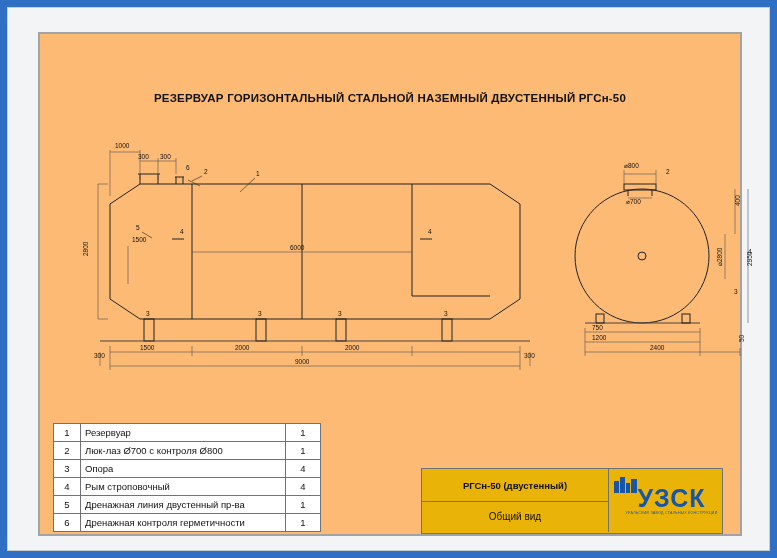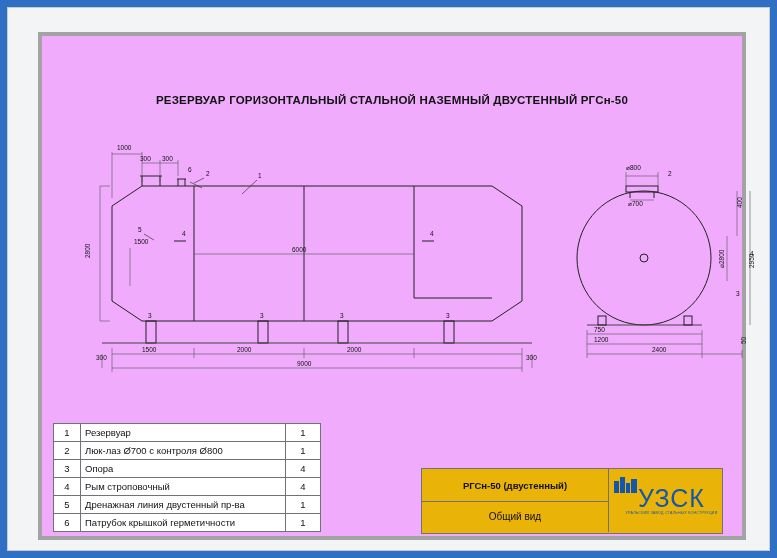--- a/index.html
+++ b/index.html
@@ -13,22 +13,22 @@
     position:absolute;
     left:8px;top:8px;
     width:761px;height:542px;
     background:#f2f4f6;
     box-shadow:0 0 0 1px #c8ccd0;
   }
   .inner-frame{
     position:absolute;
     left:30px;top:24px;
     width:700px;height:500px;
-    border:4px solid #a3a3a3;
-    background:#f0abfc;
+    border:2px solid #a3a3a3;
+    background:#fdba74;
   }
   .title{
     position:absolute;
     left:0;top:58px;
     width:100%;
     text-align:center;
     font-size:11.5px;
     font-weight:bold;
     color:#111;
     letter-spacing:0.2px;
@@ -79,21 +79,21 @@
     font-size:10px;color:#111;text-align:right;
   }
   .logo{
     position:absolute;left:186px;top:0;width:113px;height:63px;
     display:flex;flex-direction:column;align-items:center;justify-content:center;
   }
   .logo .mark{
     position:absolute;left:6px;top:6px;width:24px;height:18px;
   }
   .logo .word{
-    font-size:25px;font-weight:normal;color:#1556a8;letter-spacing:1px;
+    font-size:25px;font-weight:bold;color:#1556a8;letter-spacing:1px;
     line-height:25px;margin-left:14px;
   }
   .logo .sub{
     font-size:3.6px;color:#1556a8;letter-spacing:0.25px;margin-left:14px;
     white-space:nowrap;
   }
   text{font-family:"Liberation Sans", sans-serif;}
 </style>
 </head>
 <body>
@@ -259,21 +259,21 @@
         <td class="name">Рым строповочный</td>
         <td class="qty">4</td>
       </tr>
       <tr>
         <td class="num">5</td>
         <td class="name">Дренажная линия двустенный пр-ва</td>
         <td class="qty">1</td>
       </tr>
       <tr>
         <td class="num">6</td>
-        <td class="name">Патрубок крышкой герметичности</td>
+        <td class="name">Дренажная контроля герметичности</td>
         <td class="qty">1</td>
       </tr>
     </tbody>
   </table>
 
   <div class="stamp">
     <div class="row1">РГСн-50 (двустенный)</div>
     <div class="row2">Общий вид</div>
     <div class="logo">
       <svg class="mark" viewBox="0 0 24 18">

